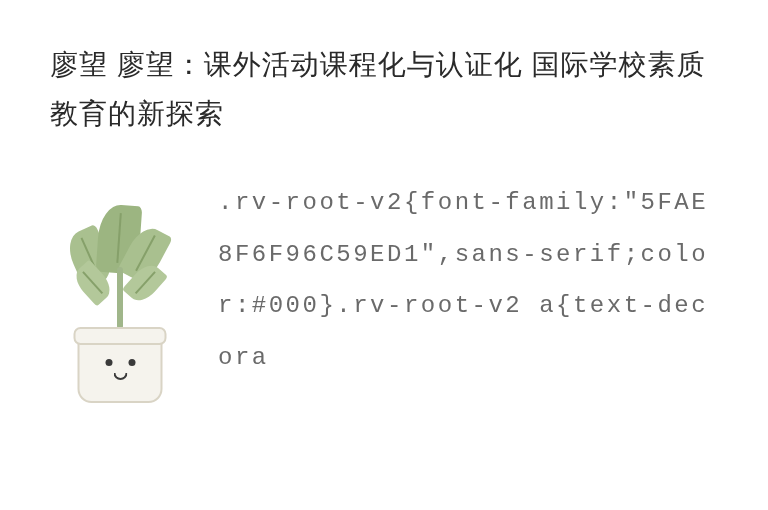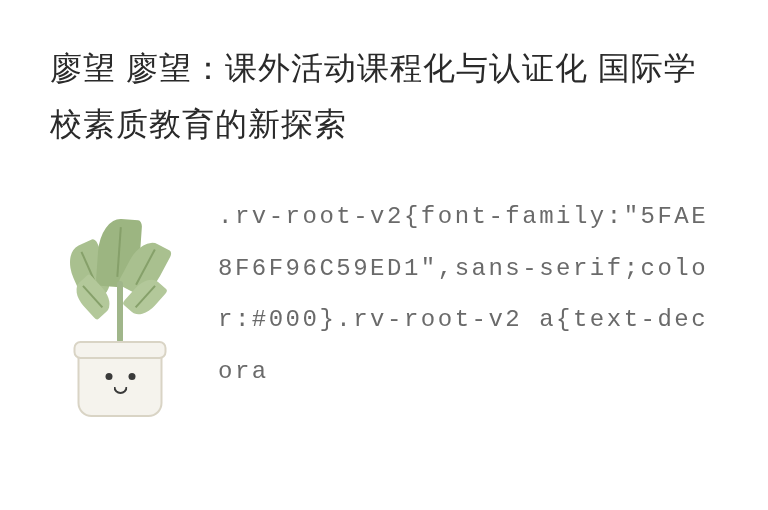--- a/index.html
+++ b/index.html
@@ -5,21 +5,21 @@
     * { margin: 0; padding: 0; box-sizing: border-box; }
     body {
       width: 768px;
       height: 510px;
       background: #ffffff;
       font-family: "Microsoft YaHei", "SimSun", sans-serif;
       padding: 40px 50px;
       overflow: hidden;
     }
     .title {
-      font-size: 32px;
+      font-size: 28px;
       color: #2a2a2a;
       line-height: 1.75;
       letter-spacing: 1px;
       font-weight: 400;
       margin-bottom: 35px;
     }
     .content-row {
       display: flex;
       align-items: flex-start;
       gap: 28px;

